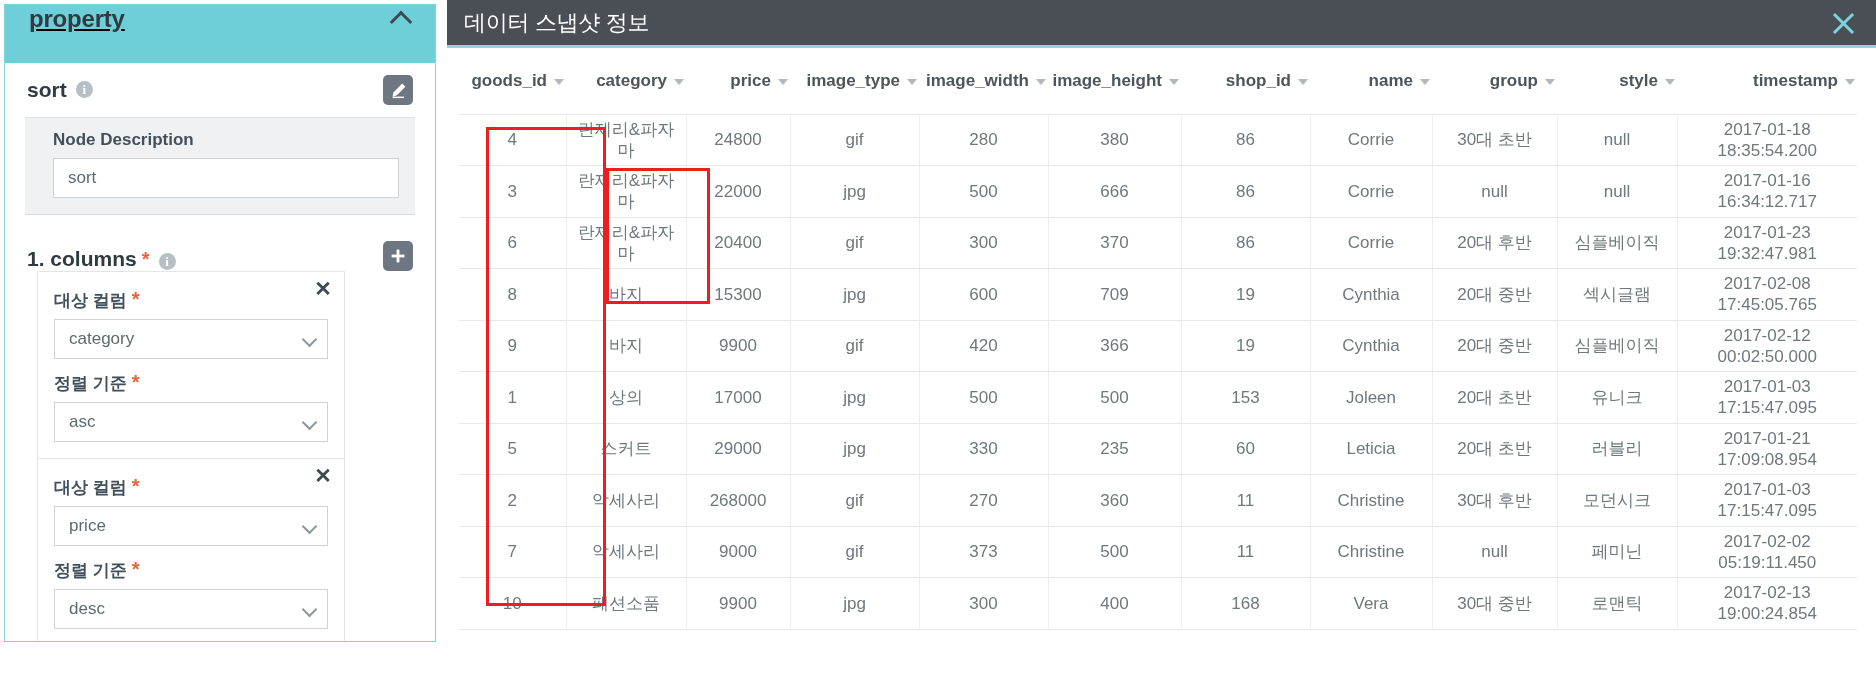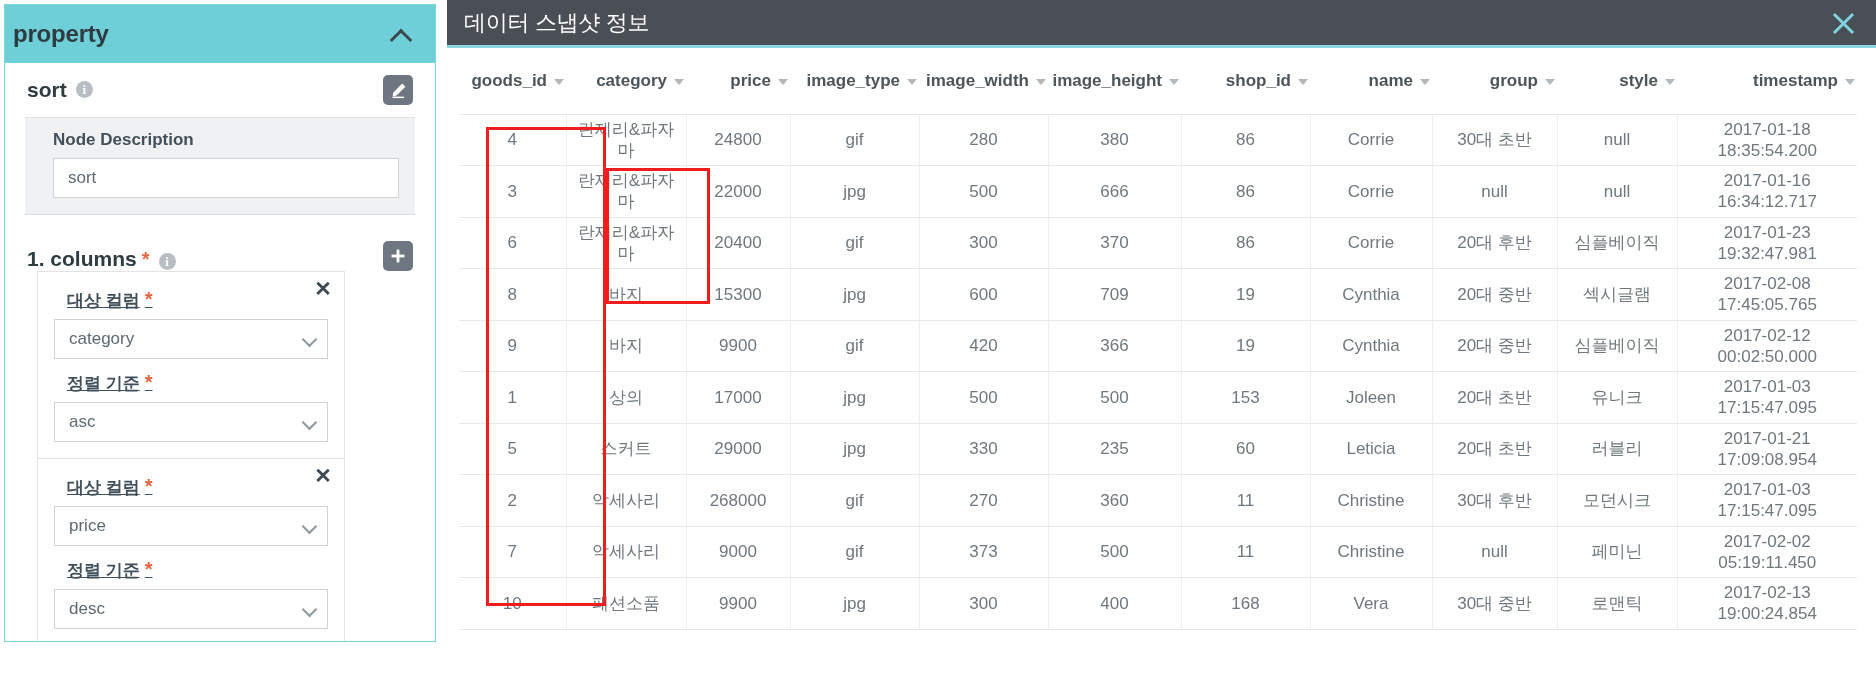--- a/index.html
+++ b/index.html
@@ -17,22 +17,23 @@
   .prop-panel {
     position: absolute; left: 4px; top: 4px;
     width: 432px; height: 638px;
     background: #ffffff;
     border: 1px solid #7fd4dc;
     display: flex; flex-direction: column;
   }
   .prop-header {
     height: 58px; flex: 0 0 58px;
     background: #6fcfd8;
-    display: flex; align-items: center;
-    padding: 0 22px 0 8px;
+    display: flex; align-items: flex-start;
+    padding: 0 22px 0 24px;
+    text-decoration: underline;
   }
   .prop-header-title {
     flex: 1 1 auto;
     font-size: 24px; font-weight: bold; color: #2e3b40;
     letter-spacing: -0.2px;
   }
   .chev-up {
     width: 22px; height: 22px; position: relative; cursor: pointer;
     flex: 0 0 22px;
   }
@@ -108,22 +109,21 @@
   .col-item:last-child { border-bottom: none; }
   .close-x {
     position: absolute; right: 12px; top: 8px;
     width: 18px; height: 18px; cursor: pointer;
     color: #3e4a52; font-size: 21px; font-weight: bold;
     line-height: 18px; text-align: center;
     font-family: "Liberation Sans", sans-serif;
   }
   .fld-label {
     font-size: 17px; font-weight: bold; color: #41505a;
-    margin: 2px 0 7px 13px;
-    text-decoration: underline;
+    margin: 2px 0 7px 0;
   }
   .select-wrap { position: relative; }
   .sel-box {
     width: 100%; height: 40px;
     border: 1px solid #cfd3d6; background: #ffffff;
     font-size: 17px; color: #5d6a72;
     display: flex; align-items: center;
     padding: 0 34px 0 14px; cursor: pointer;
   }
   .sel-caret {

